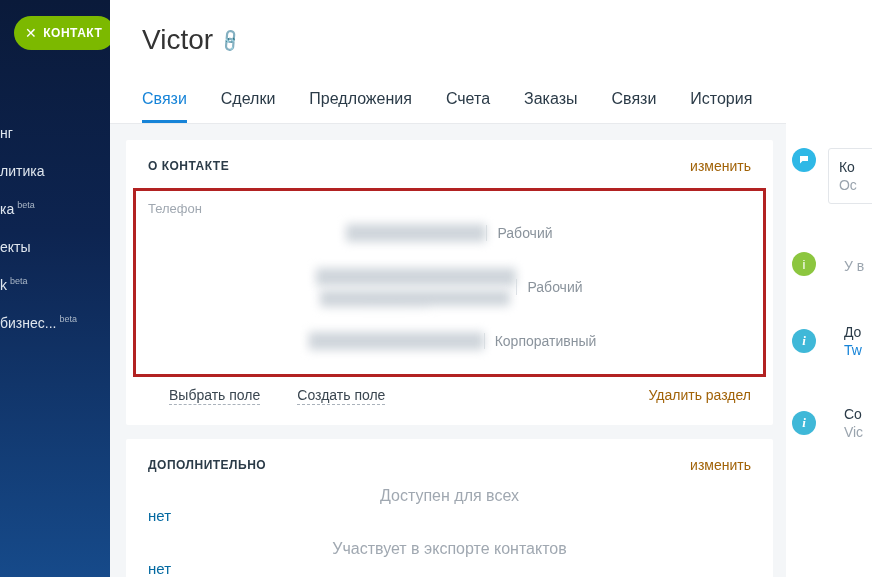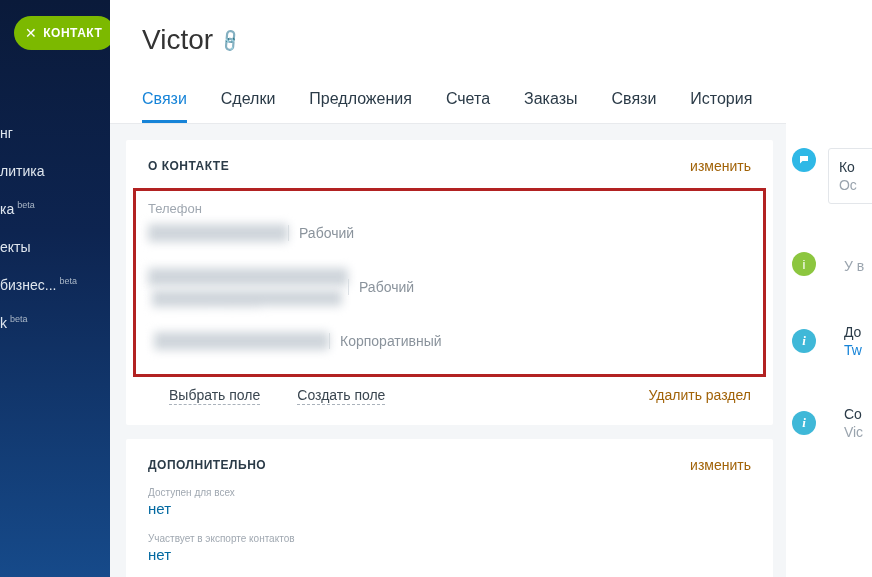--- a/index.html
+++ b/index.html
@@ -134,21 +134,21 @@
     border: 3px solid #b22222;
     padding: 10px 12px 12px 12px;
     margin: 0 -15px 10px -15px;
   }
   .field-label {
     color: #a0a8b1;
     font-size: 13px;
   }
   .row {
     display: flex;
-    justify-content: flex-start;
+    justify-content: center;
     align-items: center;
     padding: 8px 0 12px 0;
   }
   .row + .row { padding-top: 14px; }
   .blurred {
     filter: blur(5px);
     background: #cfd5db;
     color: #cfd5db;
     border-radius: 2px;
     display: inline-block;
@@ -173,21 +173,21 @@
   }
   .field-actions { display: flex; gap: 16px; }
   .dashed {
     color: #3a4650;
     border-bottom: 1px dashed #aab2bb;
     padding-bottom: 1px;
     cursor: pointer;
     margin-left: 21px;
   }
 
-  .kv-label { color: #a0a8b1; font-size: 10px; margin-top: 8px; }
+  .kv-label { color: #a0a8b1; font-size: 16px; margin-top: 8px; text-align: center; }
   .kv-val { color: #0369a1; font-size: 15px; margin-top: 2px; }
 
   
   .rail {
     position: absolute;
     left: 786px;
     top: 0;
     width: 82px;
     height: 577px;
     background: #fff;
@@ -244,22 +244,22 @@
 <aside class="sidebar">
   <button class="contact-btn">
     <span class="x">✕</span>
     <span>КОНТАКТ</span>
   </button>
   <ul class="nav">
     <li><span>нг</span></li>
     <li><span>литика</span></li>
     <li><span>ка</span><span class="beta">beta</span></li>
     <li><span>екты</span></li>
+    <li><span>k</span><span class="beta">beta</span></li>
     <li><span>бизнес...</span><span class="beta">beta</span></li>
-    <li><span>k</span><span class="beta">beta</span></li>
   </ul>
 </aside>
 
 <div class="timeline"></div>
 
 <main class="main">
   <div class="header">
     <div class="title-row">
       <h1 class="title">Victor</h1>
       <span class="clip-icon">🔗</span>

